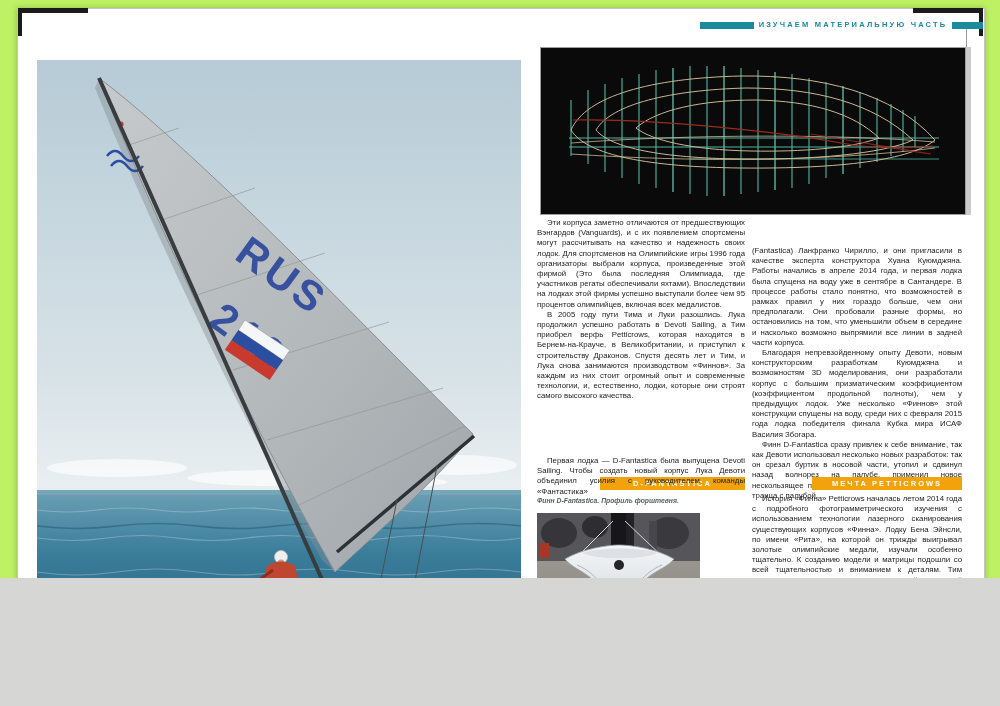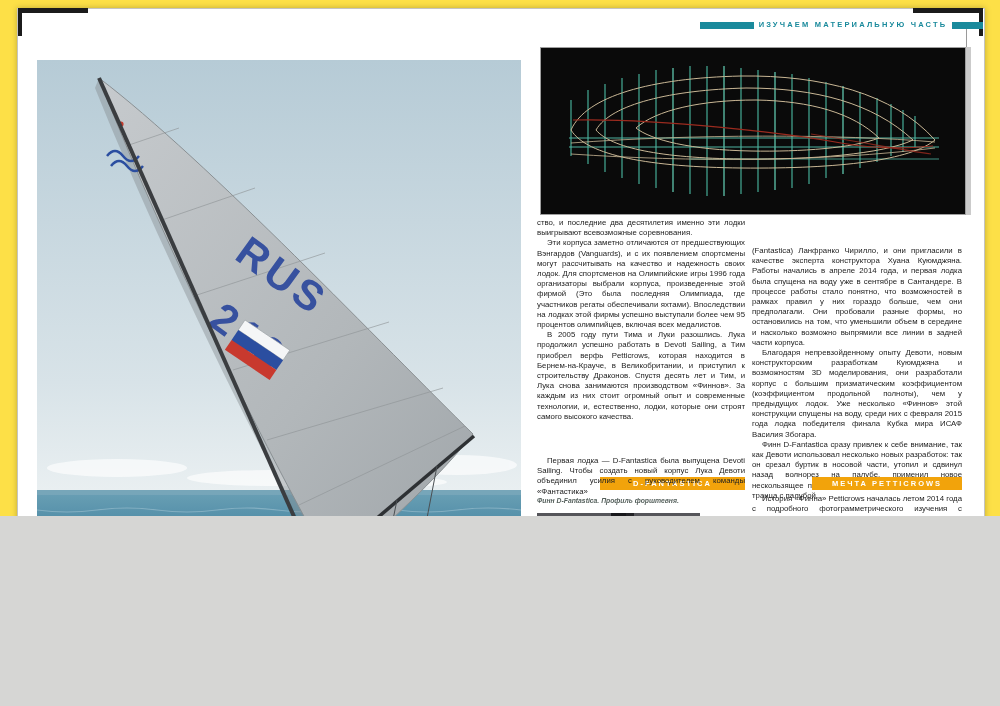--- a/index.html
+++ b/index.html
@@ -1,16 +1,16 @@
 <!DOCTYPE html>
 <html><head>
 <meta charset="utf-8">
 <style>
   html,body{margin:0;padding:0;background:#d6d6d4;}
-  #canvas{position:relative;width:1000px;height:516px;background:#fde047;overflow:hidden;
+  #canvas{position:relative;width:1000px;height:578px;background:#bef264;overflow:hidden;
           font-family:"Liberation Sans",sans-serif;}
   #spread{position:absolute;left:17px;top:8px;width:966px;height:684px;background:#ffffff;
           border:1px solid #c4c4c2;box-shadow:0 0 6px rgba(0,0,0,.25);}
   .cmark{position:absolute;background:#1b1b1b;}
 
   
   #section-header{position:absolute;left:754px;top:20px;width:198px;text-align:center;
     font-size:7.5px;font-weight:bold;letter-spacing:2.2px;color:#1a8a9c;}
   .tealbar{position:absolute;top:22px;height:7px;background:#1a8a9c;}
   #hdr-connector{position:absolute;left:966px;top:29px;width:1px;height:18px;background:#9a9a9a;}
@@ -105,21 +105,20 @@
         <path d="M30,106 C150,114 280,114 394,100" opacity="0.8"></path>
       </g>
       <g fill="none" stroke="#9b2b1f" stroke-width="1.2">
         <path d="M32,72 C120,70 250,86 300,95 C340,102 370,100 392,98"></path>
         <path d="M270,86 C320,94 362,102 390,106" opacity="0.8"></path>
       </g>
     </svg>
   </div>
 
   <div id="col1-top" class="col">
-    <p class="p cont">ство, и последние два десятилетия именно эти лодки выигрывают всевозможные соревнования.</p>
     <p class="p">Эти корпуса заметно отличаются от предшествующих Вэнгардов (Vanguards), и с их появлением спортсмены могут рассчитывать на качество и надежность своих лодок. Для спортсменов на Олимпийские игры 1996 года организаторы выбрали корпуса, произведенные этой фирмой (Это была последняя Олимпиада, где участников регаты обеспечивали яхтами). Впоследствии на лодках этой фирмы успешно выступали более чем 95 процентов олимпийцев, включая всех медалистов.</p>
     <p class="p">В 2005 году пути Тима и Луки разошлись. Лука продолжил успешно работать в Devoti Sailing, а Тим приобрел верфь Petticrows, которая находится в Бернем-на-Крауче, в Великобритании, и приступил к строительству Драконов. Спустя десять лет и Тим, и Лука снова занимаются производством «Финнов». За каждым из них стоит огромный опыт и современные технологии, и, естественно, лодки, которые они строят самого высокого качества.</p>
   </div>
   <div id="bar-fantastica" class="orangebar">D-FANTASTICA</div>
   <div id="col1-bot" class="col">
     <p class="p">Первая лодка — D-Fantastica была выпущена Devoti Sailing. Чтобы создать новый корпус Лука Девоти объединил усилия с руководителем команды «Фантастика»</p>
   </div>
   <div id="photo-caption">Финн D-Fantastica. Профиль форштевня.</div>
 
   <div id="col2-top" class="col">

